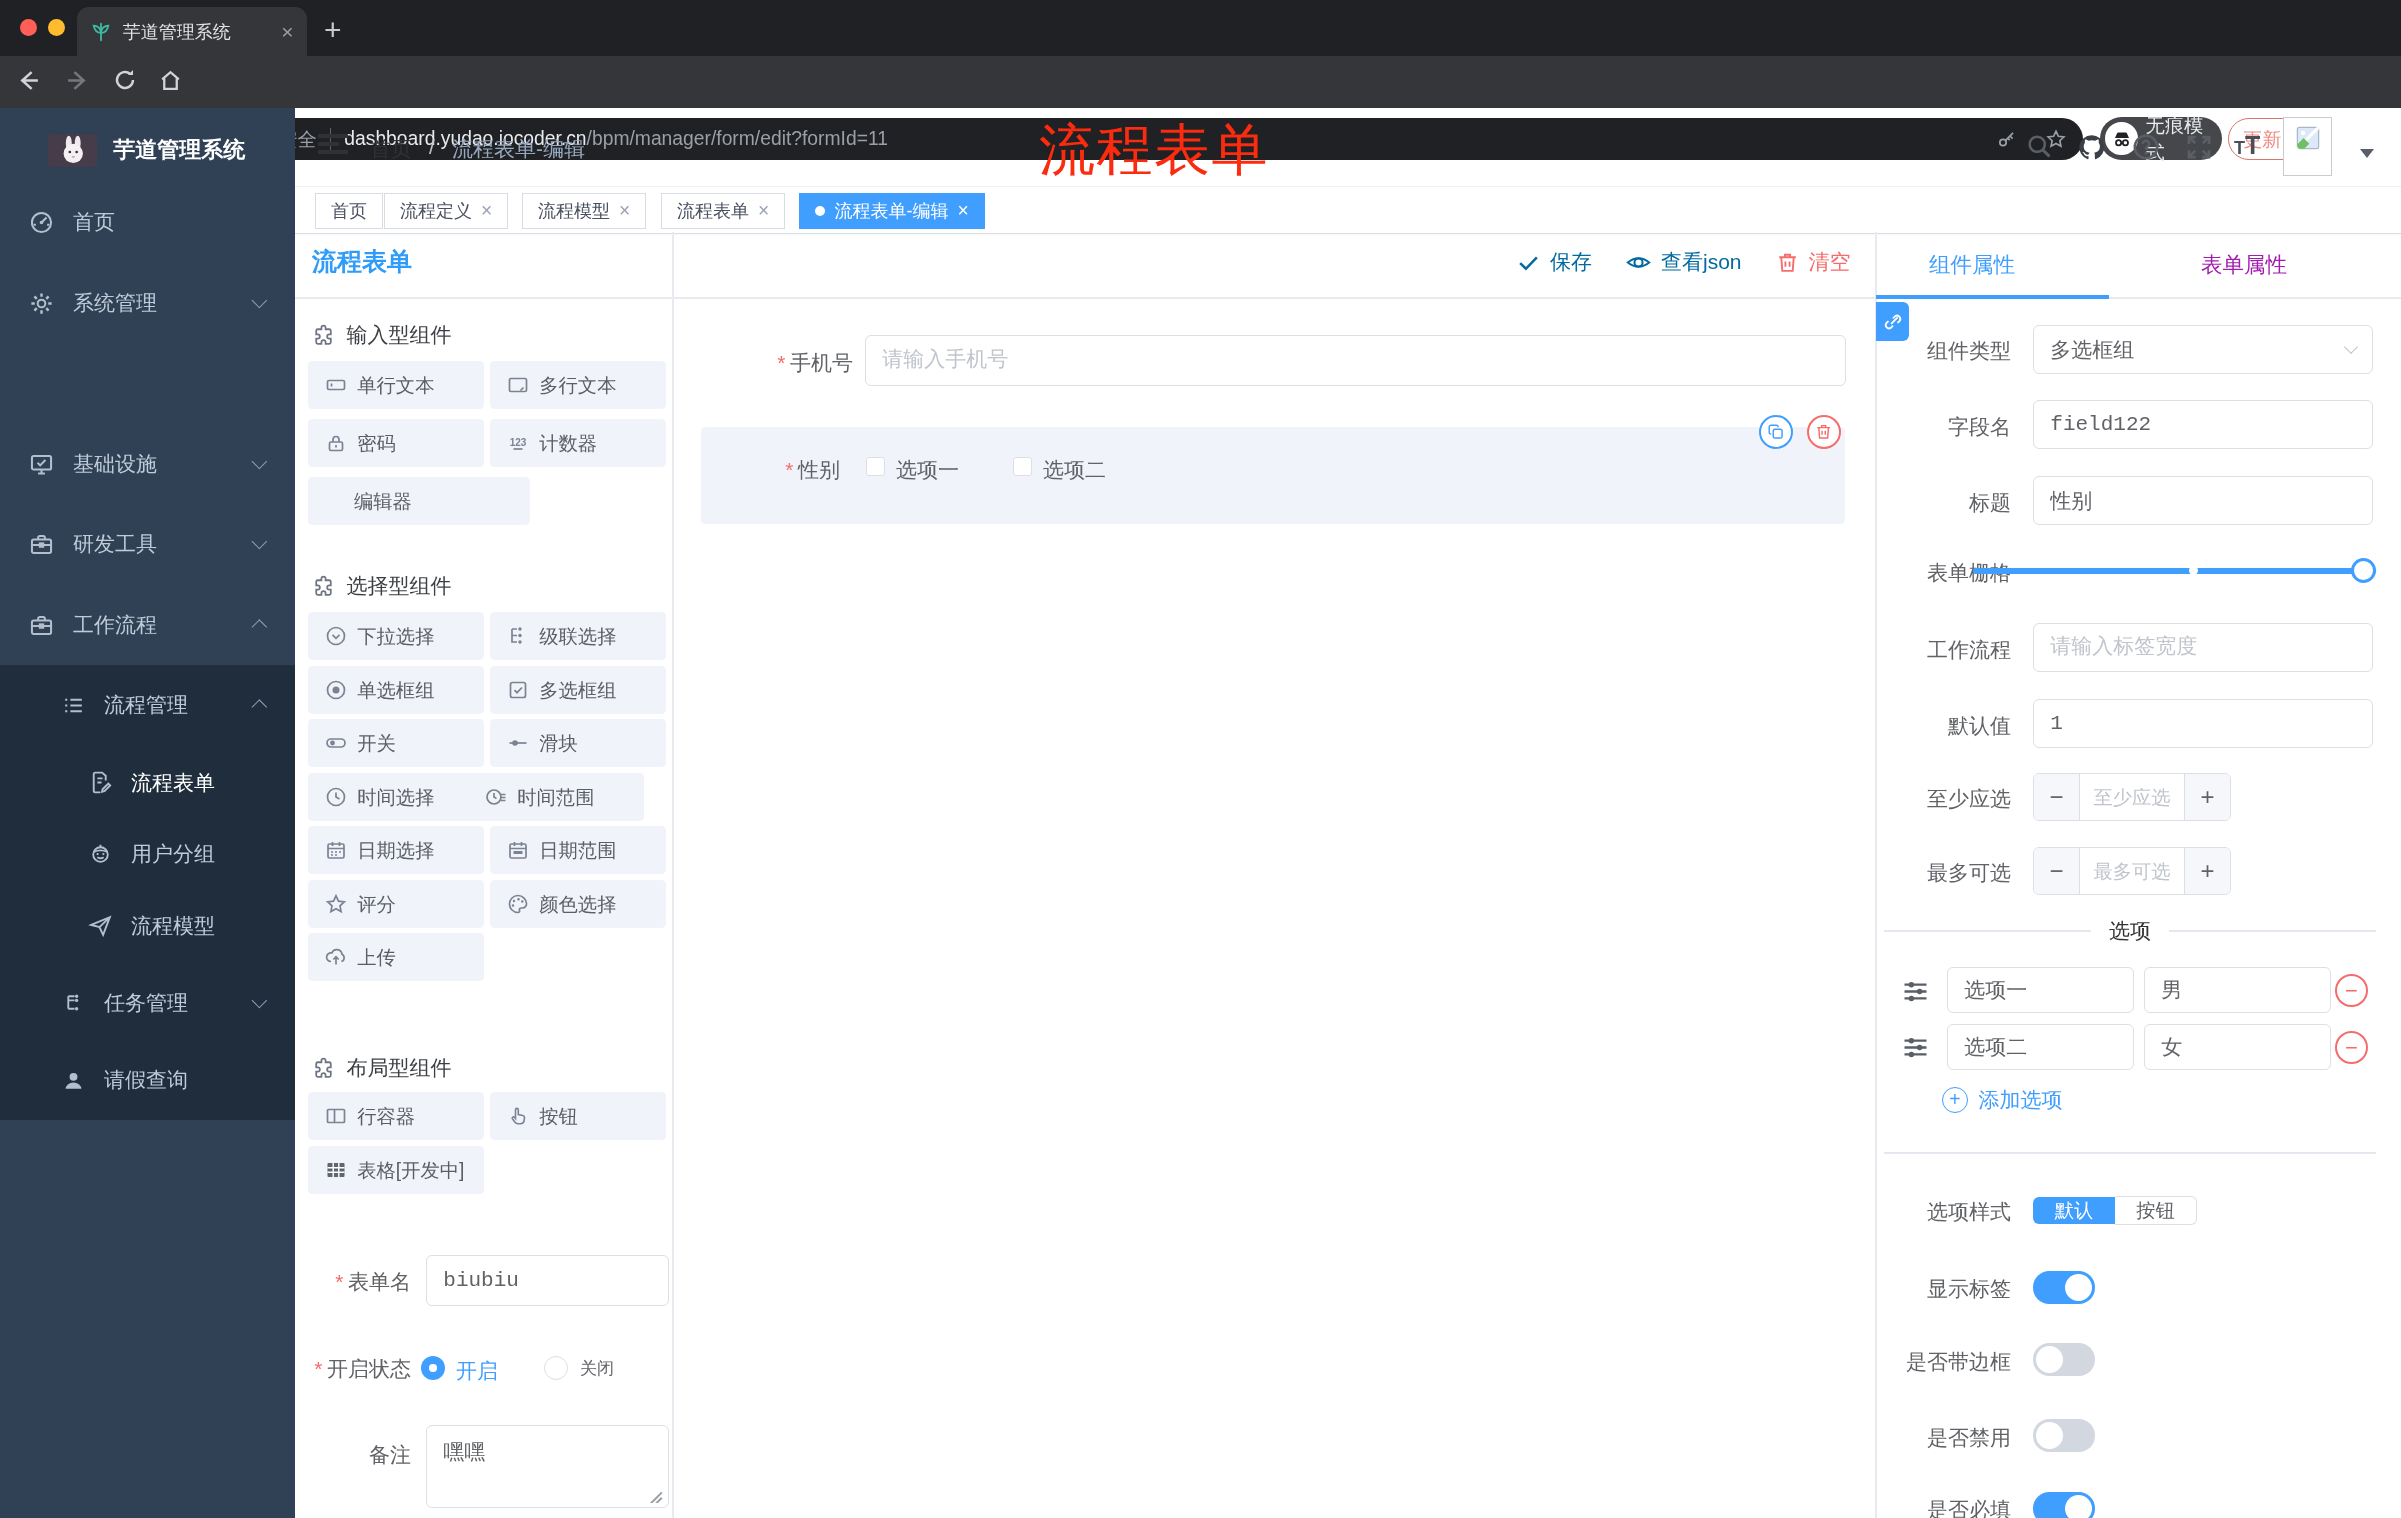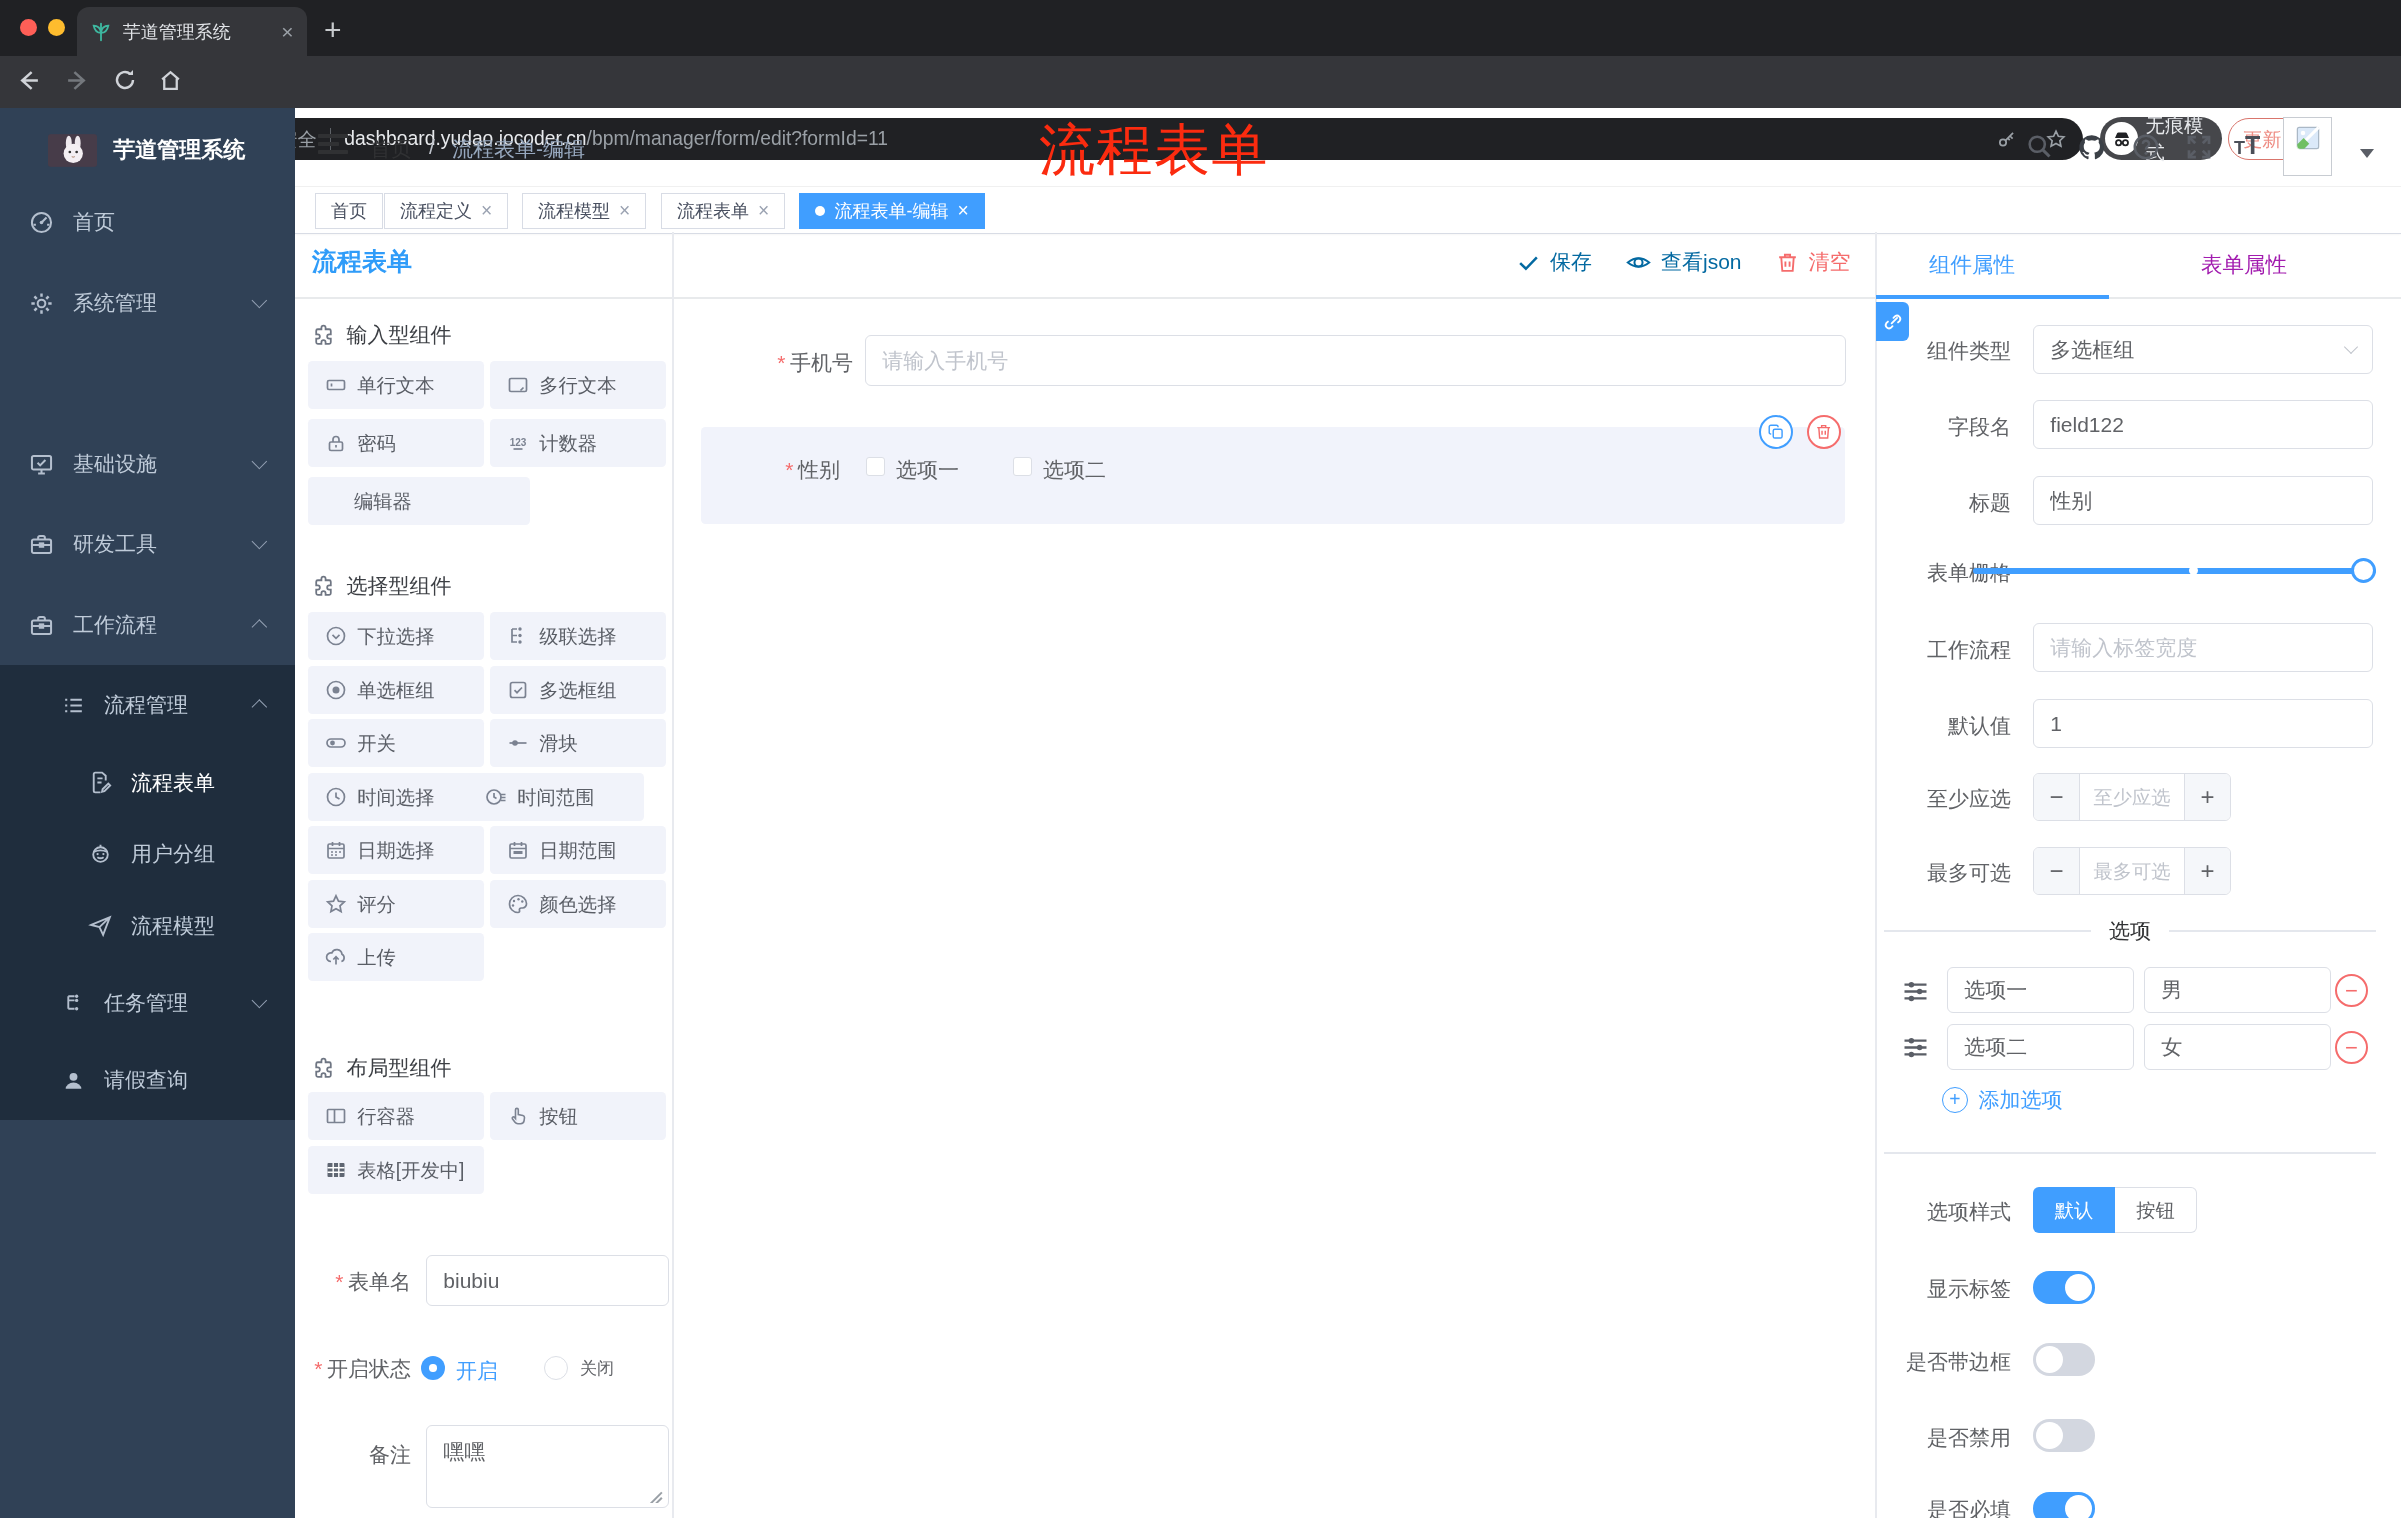--- a/index.html
+++ b/index.html
@@ -67,21 +67,21 @@
   .paneltitle{position:absolute;left:312px;top:245px;font-size:25px;font-weight:bold;color:#2f9cf9;}
   .sechdr{position:absolute;display:flex;align-items:center;gap:10.4px;color:#3c3f44;font-size:21px;}
   .citem{position:absolute;width:176px;height:48px;background:#f1f3fa;border-radius:4.5px;display:flex;align-items:center;
     font-size:19.3px;color:#5a5e66;cursor:grab;}
   .citem .ci{margin:0 9px 0 16.3px;color:#7b8291;flex:none;}
   .citem.noicon{padding-left:46px;}
 
   .flabel{position:absolute;font-size:21px;color:#606266;text-align:right;}
   .rstar{color:#f56c6c;margin-right:4.5px;}
   .tin{position:absolute;border:1.5px solid #dcdfe6;border-radius:6px;font-size:21px;color:#606266;
-    padding:0 16.3px;background:#fff;box-sizing:border-box;outline:none;font-family:Liberation Sans, sans-serif;}
+    padding:0 16.3px;background:#fff;box-sizing:border-box;outline:none;font-family:Liberation Mono, monospace;}
   .tin::placeholder{color:#c0c4cc;}
   textarea.tin{padding:12px 16.3px;resize:none;}
   .resize-corner{position:absolute;width:15px;height:15px;overflow:hidden;}
   .resize-corner i{position:absolute;background:#9aa0a6;height:1.5px;transform:rotate(-45deg);}
 
   .radio{position:absolute;width:24px;height:24px;border-radius:50%;box-sizing:border-box;}
   .radio.sel{background:#409eff;}
   .radio.sel::after{content:"";position:absolute;left:8.2px;top:8.2px;width:7.4px;height:7.4px;border-radius:50%;background:#fff;}
   .radio.un{border:1.5px solid #dcdfe6;background:#fff;}
 
@@ -110,21 +110,21 @@
     display:flex;background:#fff;overflow:hidden;}
   .stepper .sb{width:45px;background:#f5f7fa;color:#606266;font-size:24px;display:flex;align-items:center;justify-content:center;cursor:pointer;flex:none;}
   .stepper .sv{flex:1;display:flex;align-items:center;justify-content:center;font-size:19.3px;color:#c0c4cc;border-left:1.5px solid #dcdfe6;border-right:1.5px solid #dcdfe6;}
   .odivider{position:absolute;left:1884px;width:492px;height:1.5px;background:#e4e7ed;}
   .odivider .ttl{position:absolute;left:50%;top:-13.4px;transform:translateX(-50%);background:#fff;padding:0 18px;font-size:21px;color:#303133;}
   .optin{position:absolute;width:187px;height:46px;}
   .minuscir{position:absolute;width:33px;height:33px;border:2.2px solid #f56c6c;border-radius:50%;box-sizing:border-box;color:#f56c6c;
     display:flex;align-items:center;justify-content:center;font-size:22px;cursor:pointer;}
   .addopt{position:absolute;display:flex;align-items:center;gap:10.4px;color:#409eff;font-size:21px;cursor:pointer;}
   .pluscir{width:24px;height:24px;border:1.5px solid #409eff;border-radius:50%;display:flex;align-items:center;justify-content:center;font-size:19.3px;}
-  .seg{position:absolute;left:2033px;display:flex;height:46px;}
+  .seg{position:absolute;left:2033px;display:flex;height:46px;align-items:center;}
   .seg .s{width:82px;display:flex;align-items:center;justify-content:center;font-size:19.3px;box-sizing:border-box;cursor:pointer;}
   .seg .s.on{background:#409eff;color:#fff;border-radius:6px 0 0 6px;}
   .seg .s.off{border:1.5px solid #dcdfe6;border-left:none;color:#606266;border-radius:0 6px 6px 0;}
   .switch{position:absolute;left:2033px;width:62px;height:33px;border-radius:16.3px;cursor:pointer;}
   .switch.on{background:#409eff;} .switch.off{background:#d3d7e0;}
   .switch i{position:absolute;top:3px;width:27px;height:27px;border-radius:50%;background:#fff;}
   .switch.on i{right:3px;} .switch.off i{left:3px;}
 </style>
 </head>
 <body>

